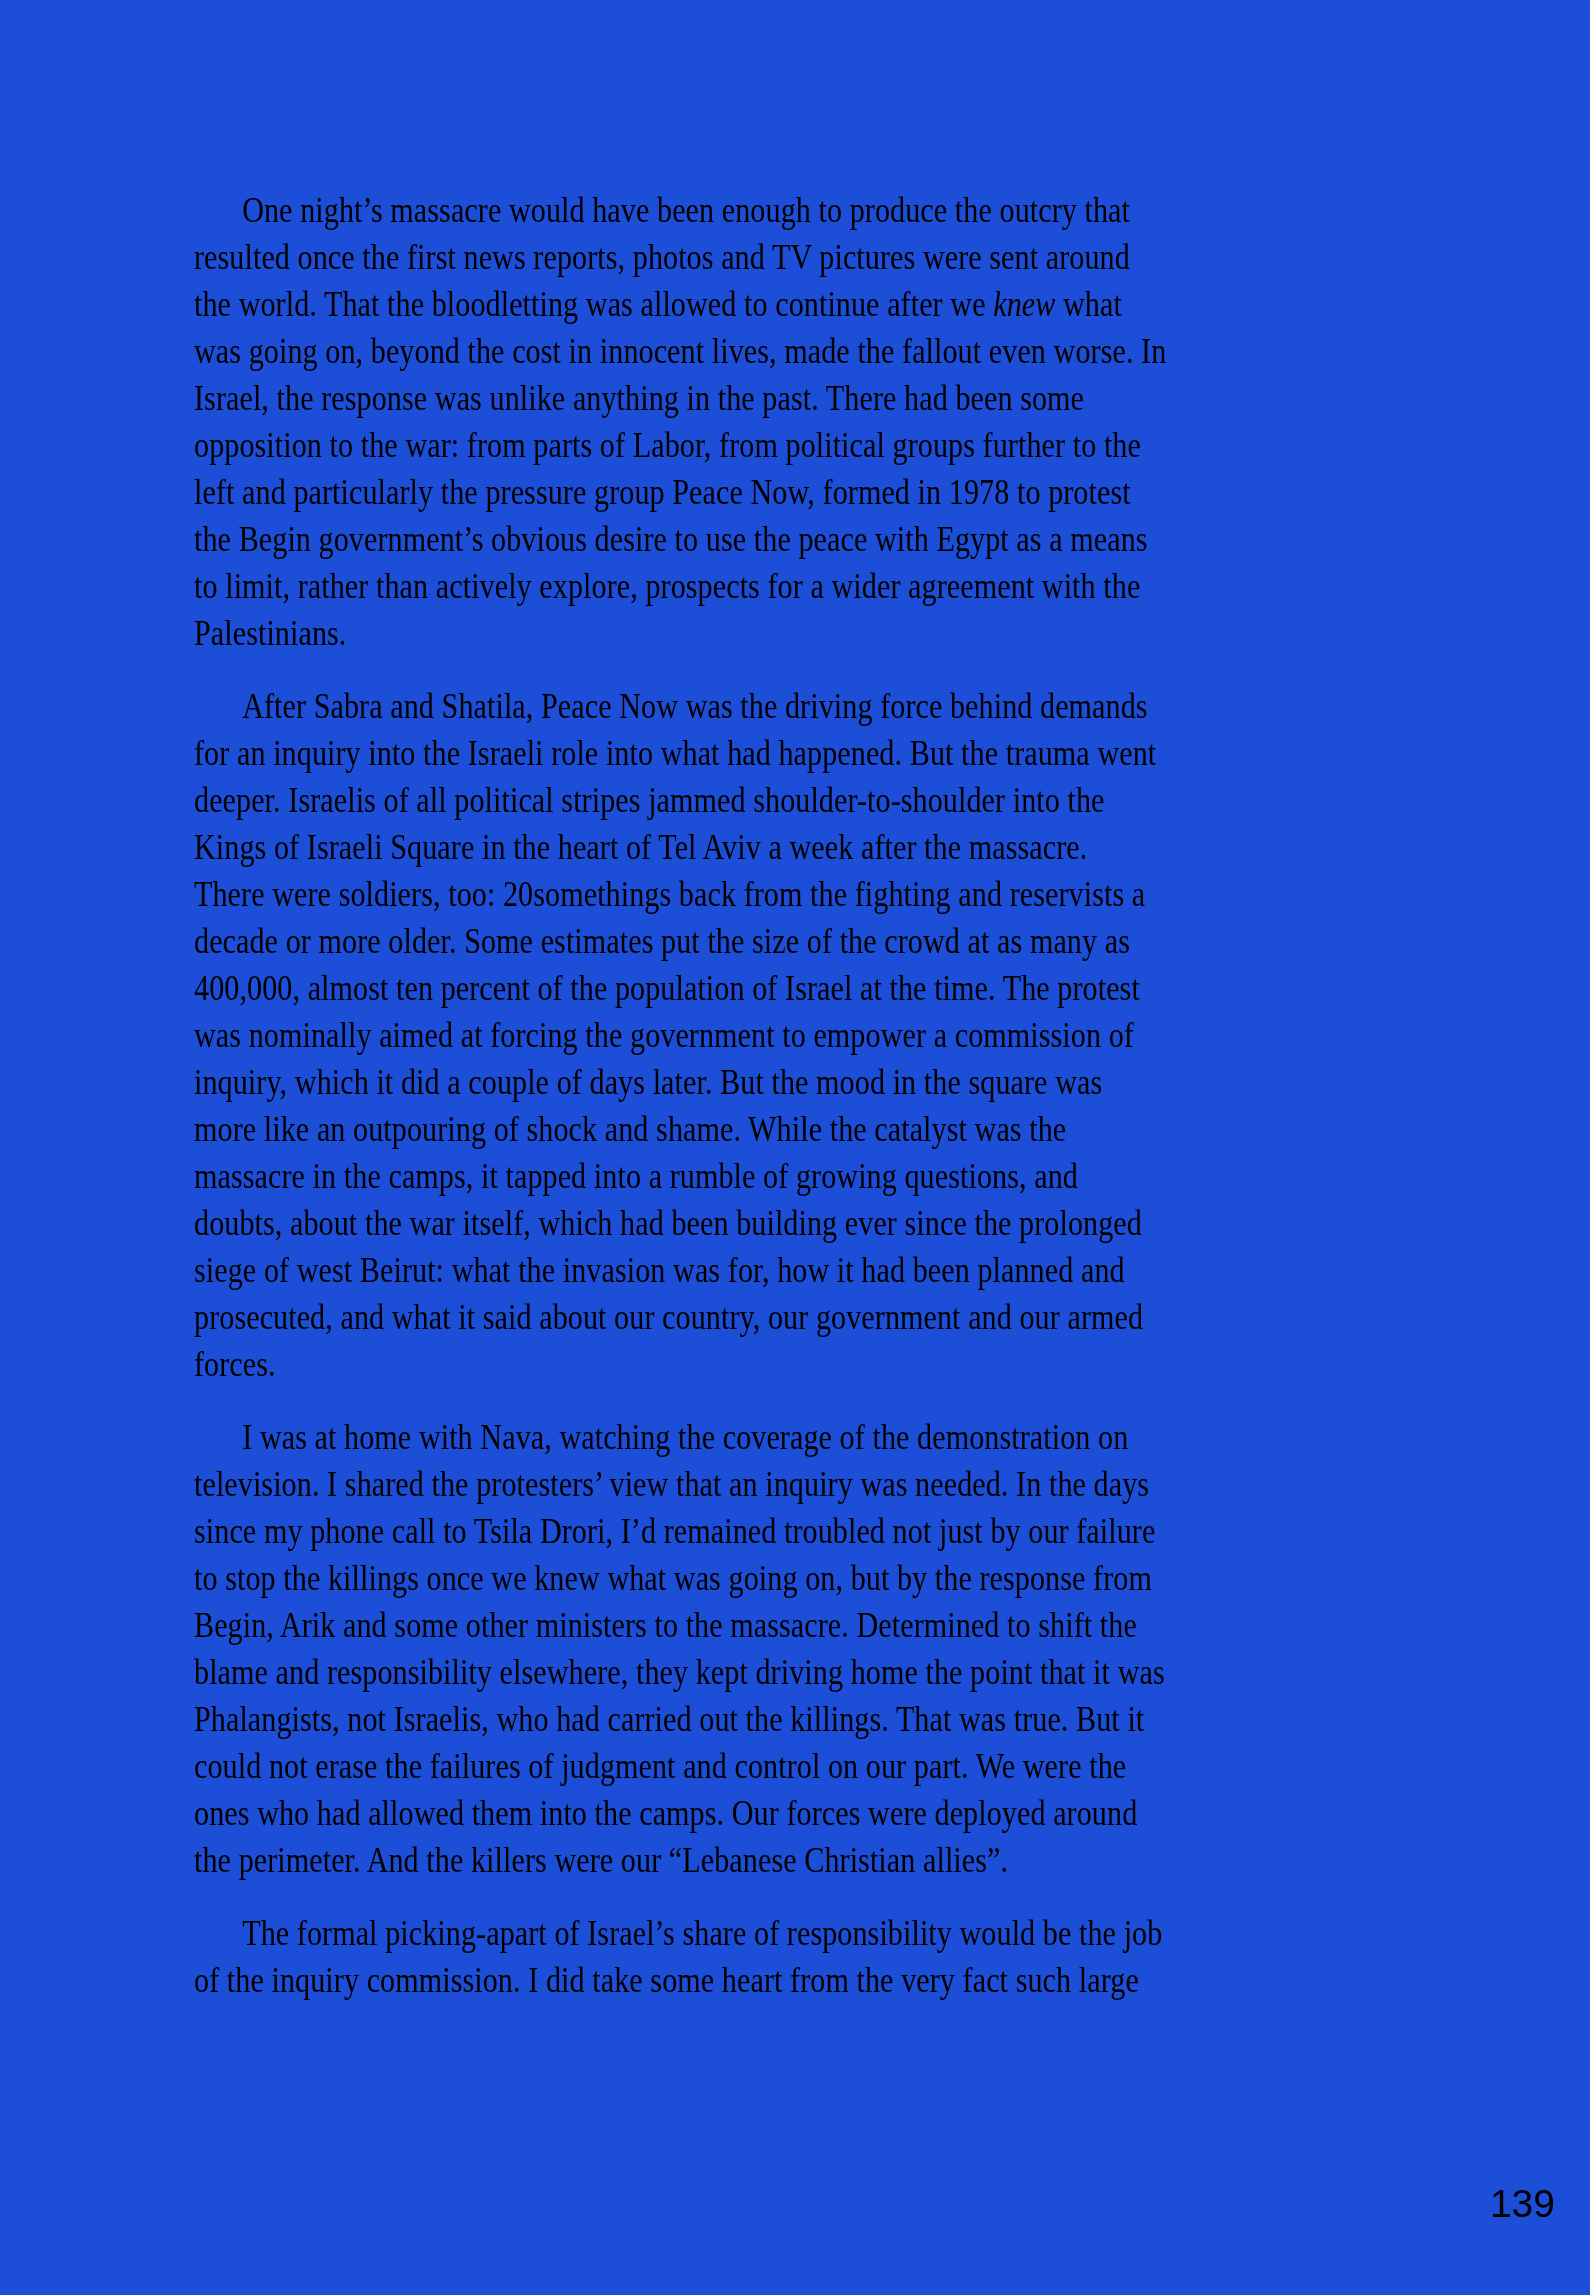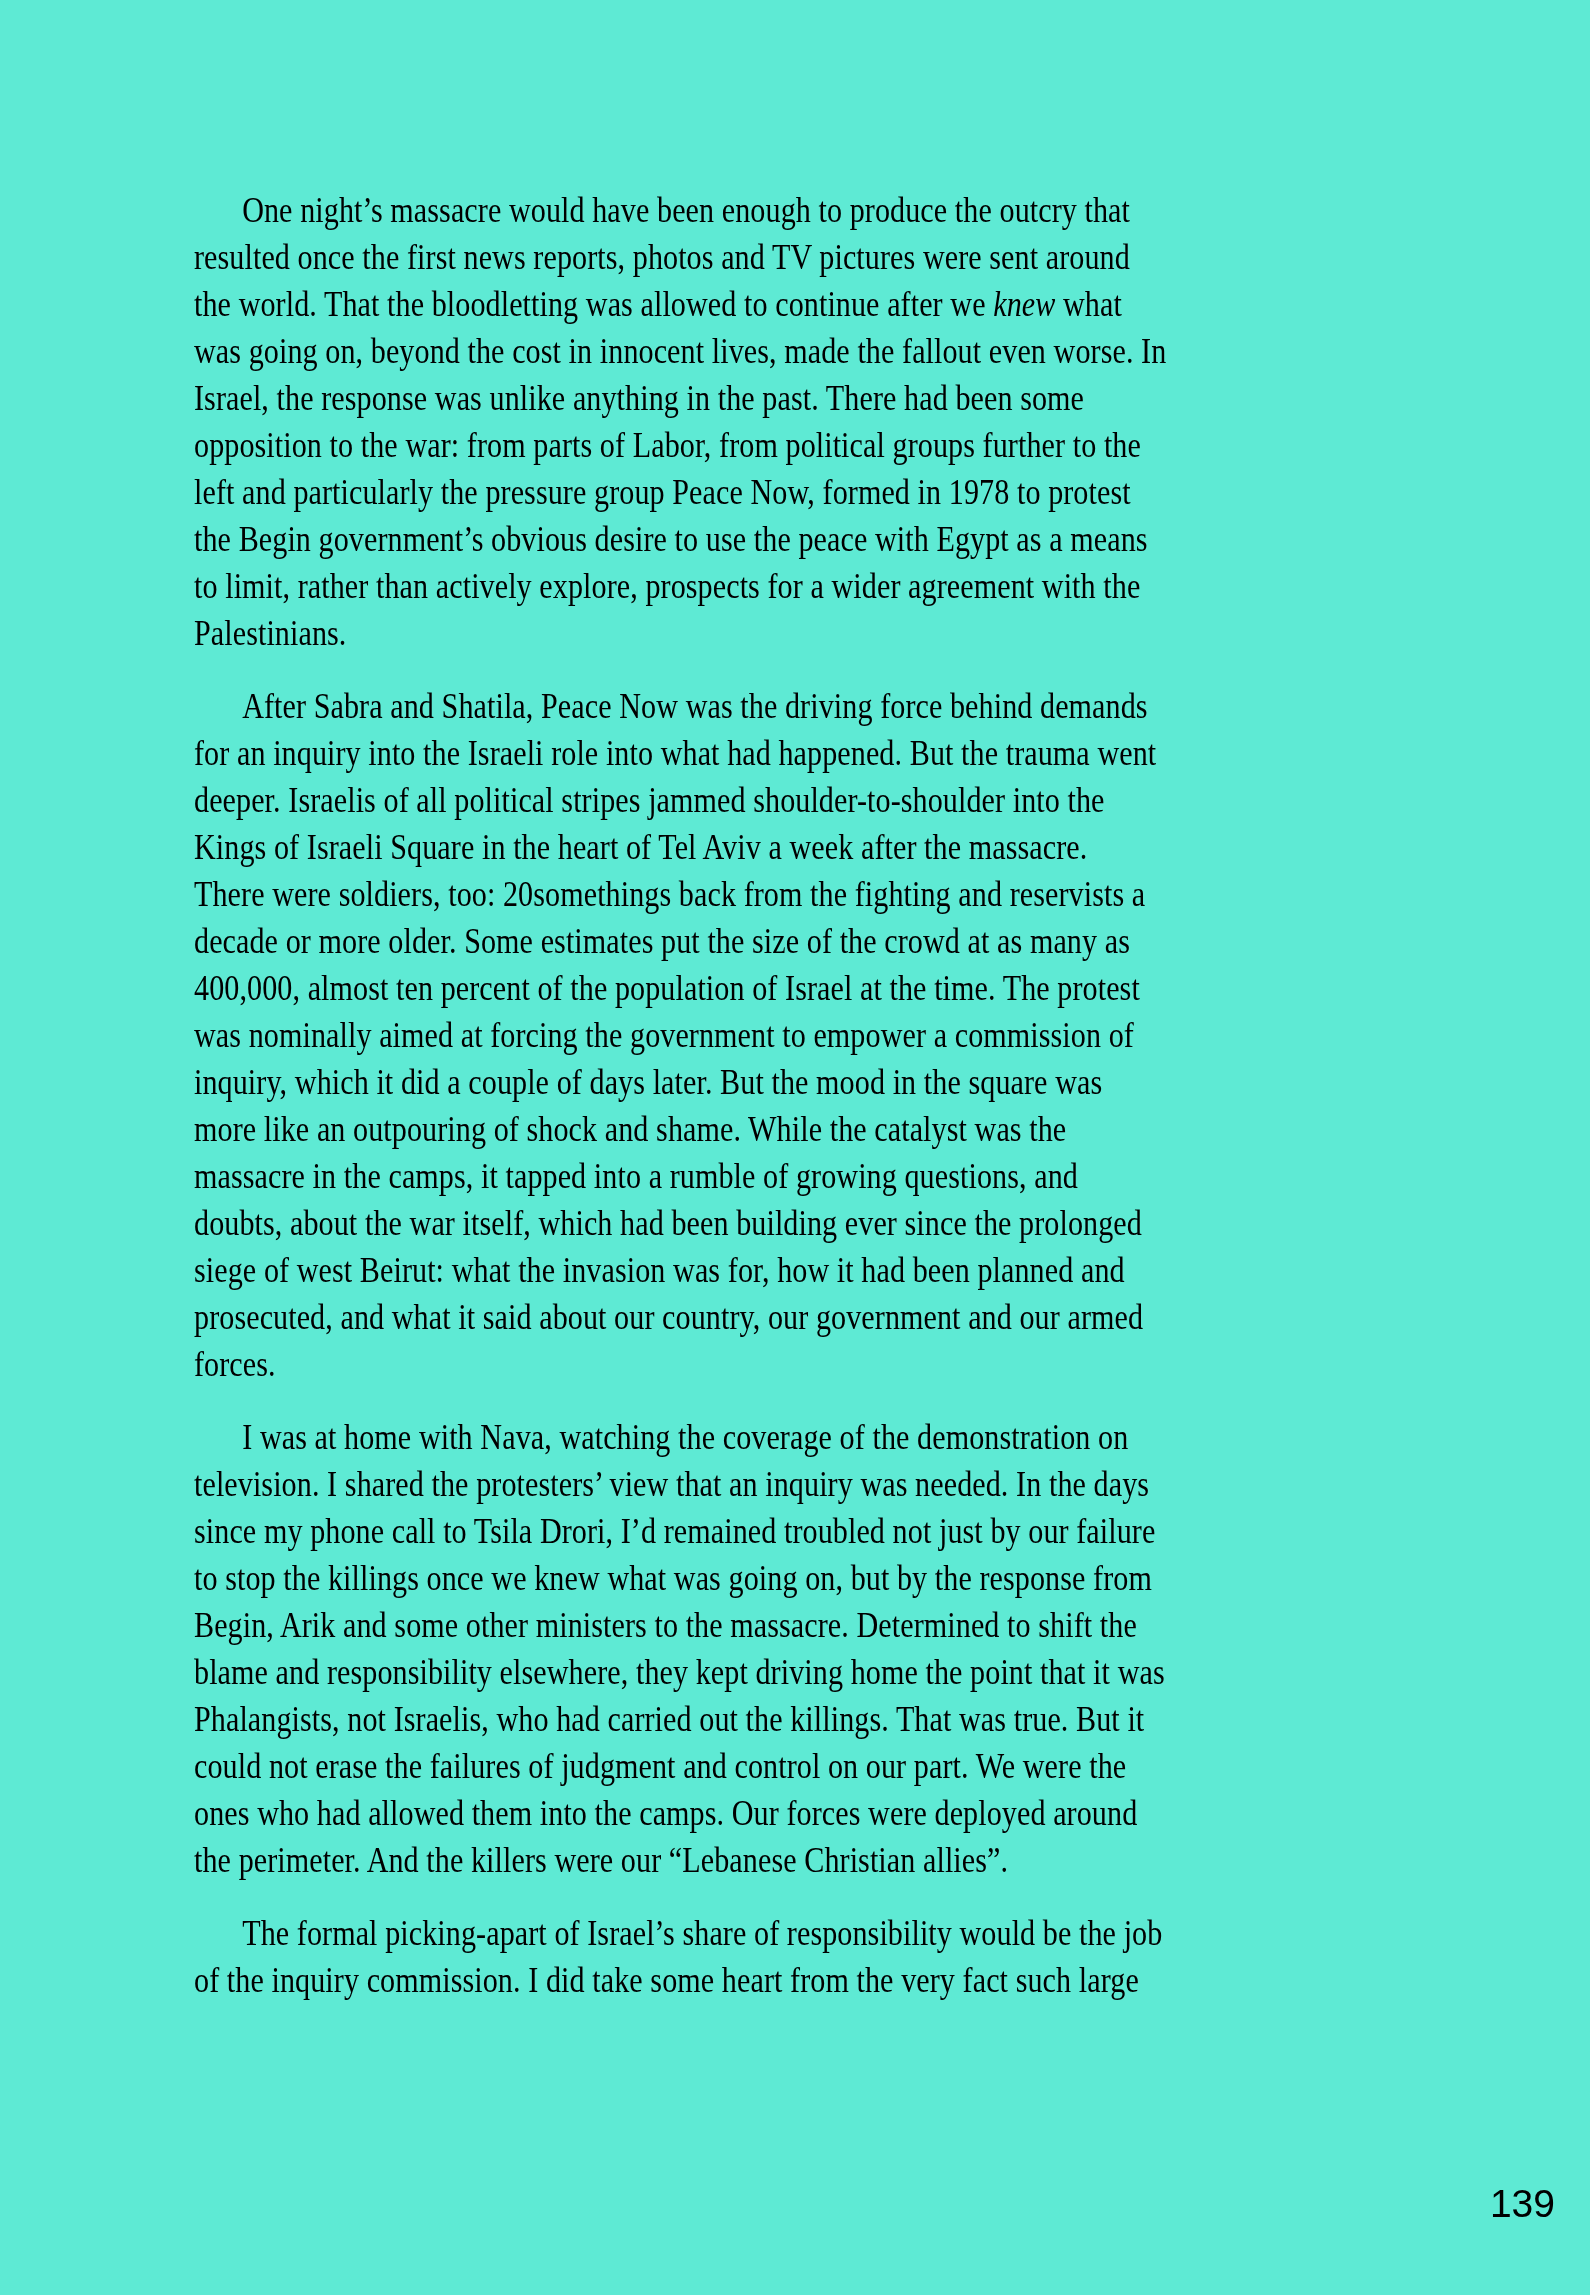--- a/index.html
+++ b/index.html
@@ -9,21 +9,21 @@
   body {
     width: 1591px;
     height: 2295px;
     background: #ffffff;
     position: relative;
     overflow: hidden;
   }
   .page {
     position: absolute;
     inset: 0;
-    background: #5eead4;
+    background: #1d4ed8;
   }
   .body-text {
     position: absolute;
     left: 194px;
     top: 187px;
     width: 1476px;
     color: #000000;
     font-family: "Liberation Serif", serif;
     font-size: 35px;
     line-height: 47px;

